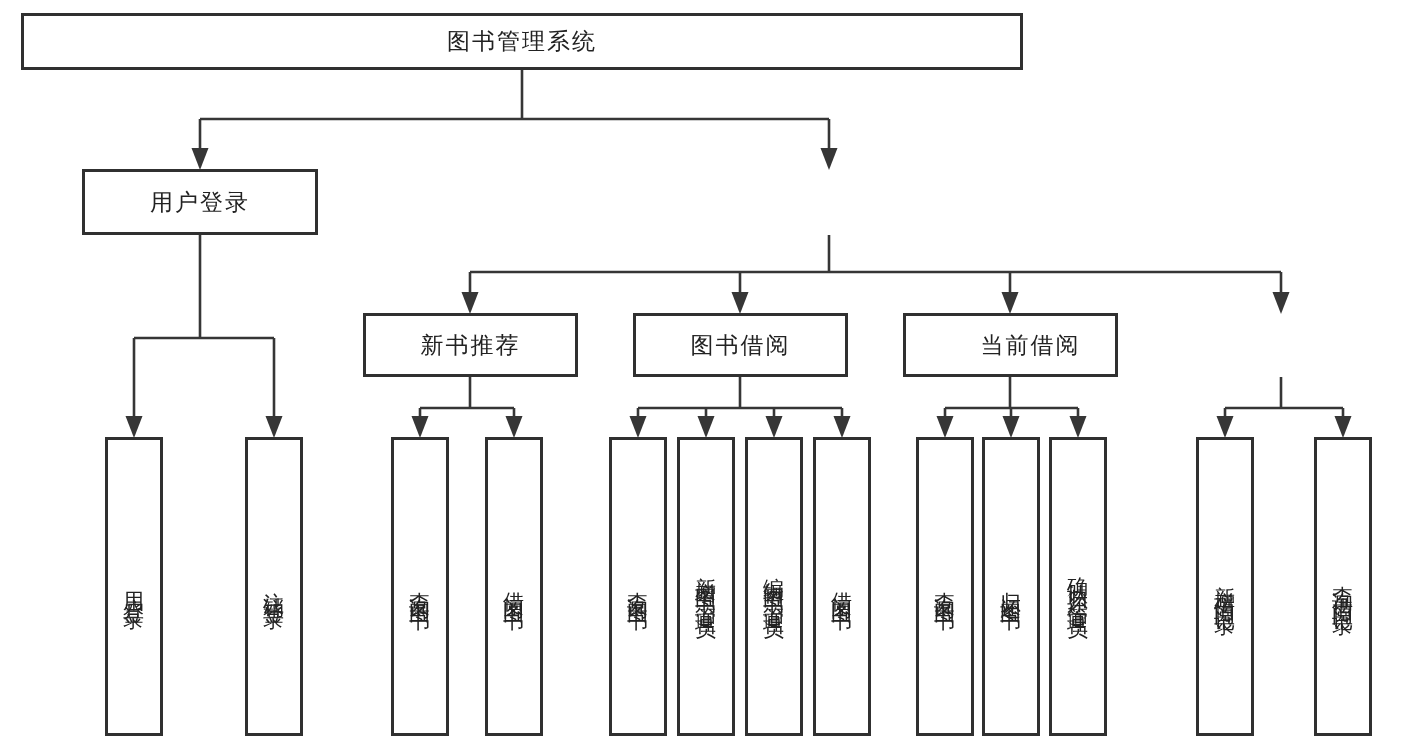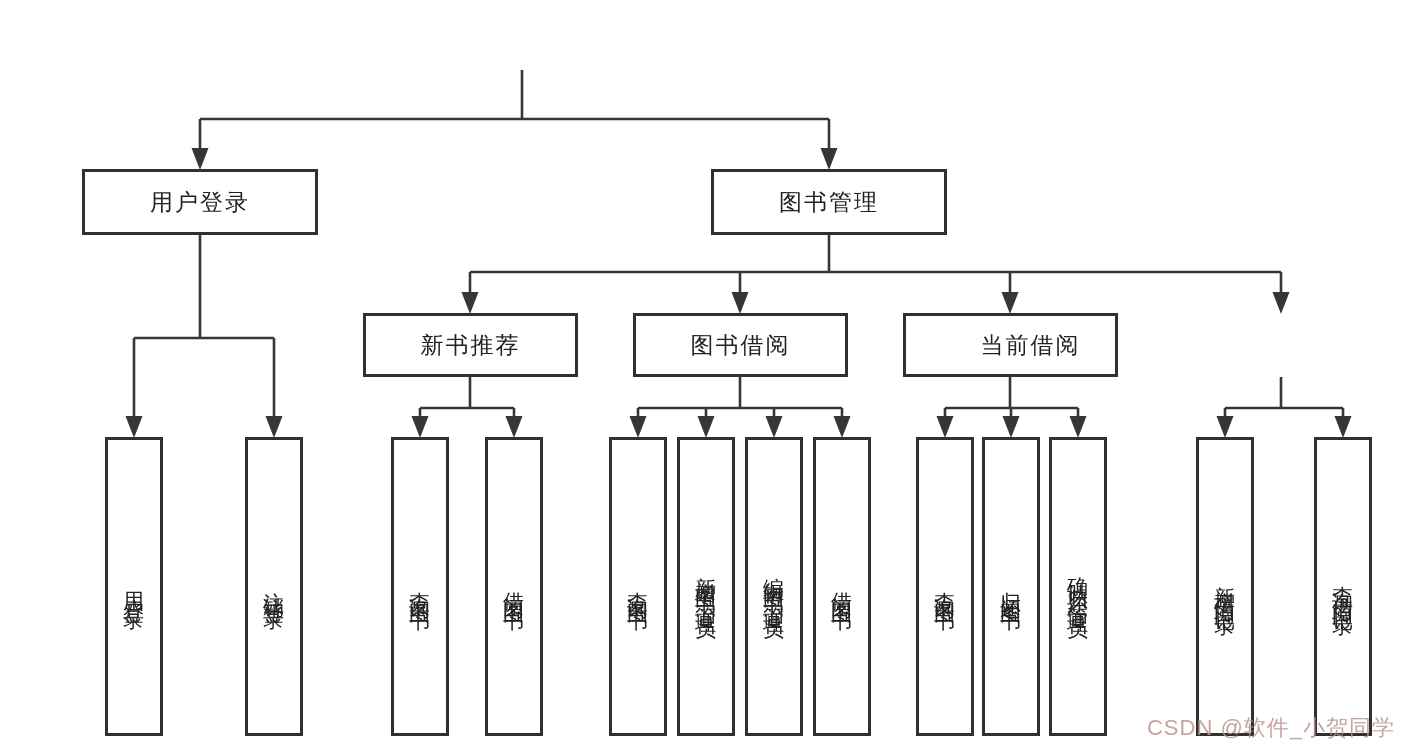--- a/index.html
+++ b/index.html
@@ -137,27 +137,27 @@
 
       <polygon points="936.5,416 953.5,416 945,438"></polygon>
       <polygon points="1002.5,416 1019.5,416 1011,438"></polygon>
       <polygon points="1069.5,416 1086.5,416 1078,438"></polygon>
 
       <polygon points="1216.5,416 1233.5,416 1225,438"></polygon>
       <polygon points="1334.5,416 1351.5,416 1343,438"></polygon>
     </g>
   </svg>
 
+  <div class="node h root-box">
+    <span>图书管理系统</span>
+  </div>
 
   <div class="node h lvl2" style="left:82px;">
     <span>用户登录</span>
   </div>
-  <div class="node h lvl2" style="left:711px;">
-    <span>图书管理</span>
-  </div>
 
   <div class="node h lvl3" style="left:363px;">
     <span>新书推荐</span>
   </div>
   <div class="node h lvl3" style="left:633px;">
     <span>图书借阅</span>
   </div>
   <div class="node h lvl3" style="left:903px;padding-left:40px;">
     <span>当前借阅</span>
   </div>
@@ -199,15 +199,14 @@
     <span class="vtext">确认归还（管理员）</span>
   </div>
 
   <div class="node leaf" style="left:1196px;">
     <span class="vtext">新增借阅记录</span>
   </div>
   <div class="node leaf" style="left:1314px;">
     <span class="vtext">查询借阅记录</span>
   </div>
 
-  <div class="watermark">CSDN @软件_小贺同学</div>
 
 </div>
 
 </body></html>

